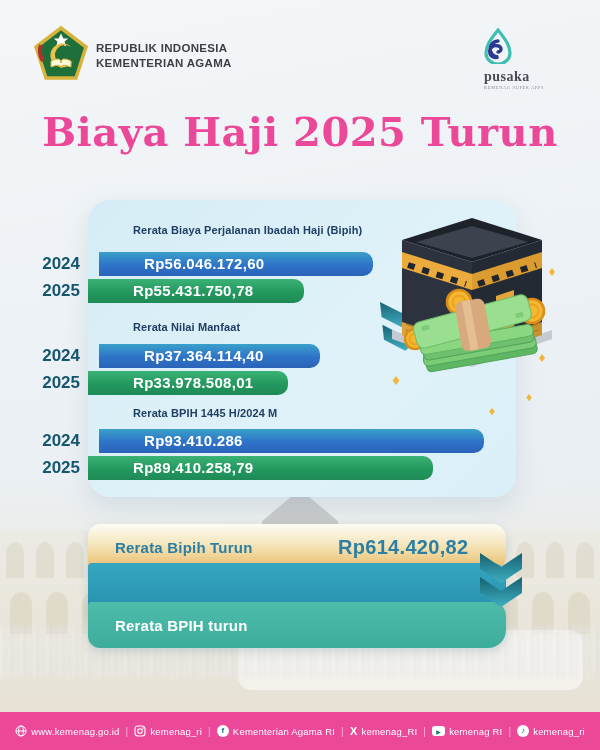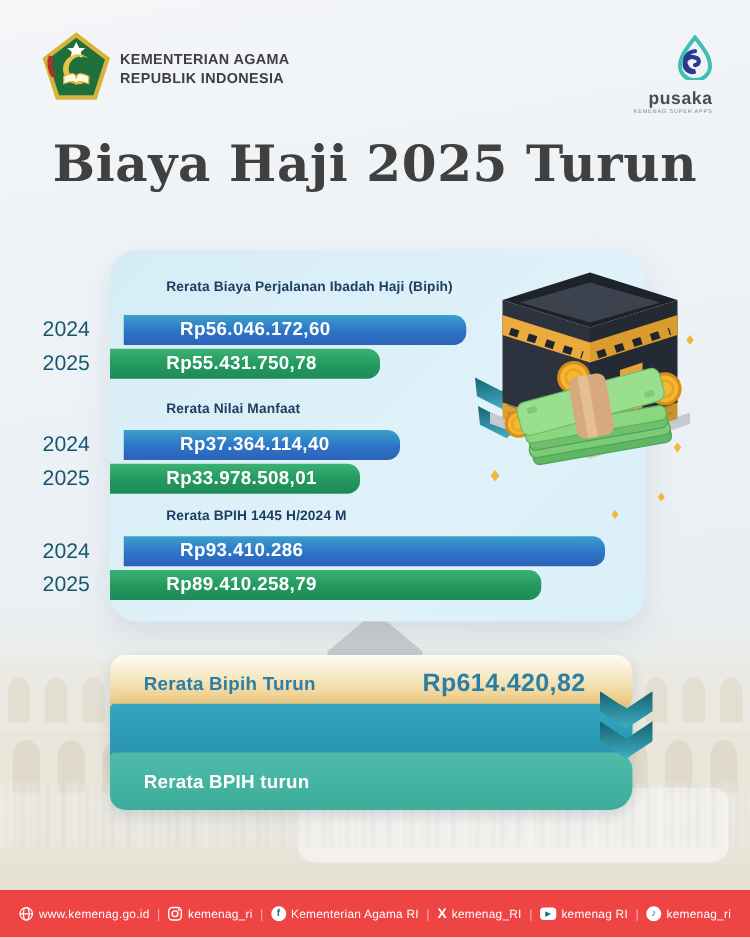--- a/index.html
+++ b/index.html
@@ -21,36 +21,36 @@
     border-radius:14px; background:rgba(255,255,255,.5); }
   .crowd { position:absolute; left:0; bottom:34px; width:600px; height:52px; opacity:.55;
     background:repeating-linear-gradient(90deg,
       rgba(255,255,255,.85) 0 4px, rgba(150,152,148,.45) 4px 6px,
       rgba(255,255,255,.7) 6px 11px, rgba(118,124,128,.4) 11px 13px);
     filter:blur(2px); }
   
   .gov-logo { position:absolute; left:33px; top:25px; z-index:2; }
   .ministry { position:absolute; left:96px; top:41px; z-index:2;
     font-size:11.5px; font-weight:bold; color:#3E3E44; letter-spacing:.3px; line-height:15px; }
-  .pusaka { position:absolute; right:30px; top:28px; width:86px; text-align:right; z-index:2; }
+  .pusaka { position:absolute; right:30px; top:28px; width:86px; text-align:left; z-index:2;font-family:Liberation Serif, serif; }
   .pusaka-word { font-size:14px; font-weight:bold; color:#4B4B57; letter-spacing:.5px; margin-top:1px; }
   .pusaka-tag { font-size:4.5px; color:#8A8A93; letter-spacing:.6px; }
   
   .title { position:absolute; left:0; top:108px; width:600px; text-align:center; z-index:2;
     font-family:"DejaVu Serif","Liberation Serif",serif;
-    font-size:40px; font-weight:bold; color:#404040; letter-spacing:.5px; }
+    font-size:40px; font-weight:bold; color:#ec4899; letter-spacing:.5px; }
   
   .panel { position:absolute; left:88px; top:200px; width:428px; height:297px; z-index:2;
     border-radius:22px;
     background:linear-gradient(135deg,#D5ECF6 0%,#E0F2F9 60%,#D9EFF8 100%);
     box-shadow:0 10px 24px rgba(140,170,190,.25); }
   .sec-label { position:absolute; left:133px; z-index:3;
     font-size:11px; font-weight:bold; color:#1F3E63; letter-spacing:.1px; }
-  .year { position:absolute; left:26px; width:54px; z-index:3; text-align:center;
-    font-size:17px; font-weight:normal; color:#15566F; line-height:24px; }
+  .year { position:absolute; left:26px; width:54px; z-index:3; text-align:right;
+    font-size:17px; font-weight:bold; color:#15566F; line-height:24px; }
   .bar { position:absolute; left:88px; height:24px; z-index:3;
     border-radius:0 10px 10px 0; color:#fff; font-weight:bold; font-size:15px;
     line-height:24px; padding-left:45px; letter-spacing:.3px; white-space:nowrap; }
   .bar.blue  { background:linear-gradient(180deg,#3AA0CA 0%,#2E73C8 55%,#2A63B8 100%);margin-left:11px; }
   .bar.green { background:linear-gradient(180deg,#3BB275 0%,#23985F 55%,#1E8A55 100%); }
   .illustration { position:absolute; left:374px; top:216px; z-index:4; }
   
   .sumrow { position:absolute; left:88px; width:418px; height:46px; z-index:3;
     display:flex; align-items:center;
     box-shadow:0 4px 10px rgba(110,145,160,.28); }
@@ -58,21 +58,21 @@
   .sumrow .val { position:absolute; left:250px; font-size:20px; font-weight:bold; letter-spacing:.3px; }
   .sum-1 { top:524px; border-radius:12px 14px 14px 4px;
     background:linear-gradient(180deg,#FDFCF5 0%,#F4E5BB 45%,#EBBC66 100%); color:#2C7FA3; }
   .sum-2 { top:563px; border-radius:4px 14px 14px 4px;
     background:linear-gradient(180deg,#35A6C0 0%,#2792AF 100%); color:#FFFFFF; }
   .sum-3 { top:602px; border-radius:4px 14px 18px 12px;
     background:linear-gradient(180deg,#4FBCAB 0%,#3CAC9B 100%); color:#FFFFFF;text-align:right; }
   .sum-chevron { position:absolute; left:478px; top:553px; z-index:4; }
   
   .footer { position:absolute; left:0; bottom:0; width:600px; height:38px; z-index:5;
-    background:#ef4444; display:flex; align-items:center; justify-content:center;
+    background:#ec4899; display:flex; align-items:center; justify-content:center;
     color:#FFFFFF; font-size:9.5px; letter-spacing:.2px; white-space:nowrap; }
   .f-item { display:flex; align-items:center; gap:4px; }
   .f-sep { margin:0 6px; color:rgba(255,255,255,.55); font-size:10px; }
   .circ-ic { display:inline-flex; align-items:center; justify-content:center;
     width:12px; height:12px; border-radius:50%; background:#fff; color:#19747E;
     font-size:8px; font-weight:bold; line-height:12px; }
   .yt-ic { display:inline-flex; align-items:center; justify-content:center;
     width:13px; height:10px; border-radius:3px; background:#fff; color:#19747E; font-size:6px; }
   .x-ic { font-weight:bold; font-size:11px; color:#fff; }
 </style>
@@ -123,22 +123,22 @@
 </div>
 
 <svg class="gov-logo" width="56" height="58" viewBox="0 0 56 58">
   <polygon points="28,3 53,22 43,53 13,53 3,22" fill="#1F6F3B" stroke="#D8B33C" stroke-width="3.5"></polygon>
   <polygon points="28,9 31,15 37,15 32.5,19 34,25 28,21.5 22,25 23.5,19 19,15 25,15" fill="#FFFFFF" transform="translate(0,-1) scale(0.8) translate(7,3)"></polygon>
   <path d="M38,22 a12,12 0 1 0 2,14 a10,10 0 1 1 -2,-14" fill="#E8C24A"></path>
   <path d="M18,36 q10,-5 10,2 q0,-7 10,-2 v6 q-10,-4 -10,1 q0,-5 -10,-1 z" fill="#FFF8E0" stroke="#D8B33C" stroke-width="1"></path>
   <path d="M8,20 q-3,8 2,16" fill="none" stroke="#B03030" stroke-width="4"></path>
 </svg>
 <div class="ministry">
+  <div>REPUBLIK INDONESIA</div>
   <div>KEMENTERIAN AGAMA</div>
-  <div>REPUBLIK INDONESIA</div>
 </div>
 <div class="pusaka">
   <svg width="28" height="36" viewBox="0 0 28 36">
     <path d="M14,2 C22,12 26,18 26,25 a12,11 0 0 1 -24,0 C2,18 6,12 14,2 Z" fill="none" stroke="#3FBFB2" stroke-width="3.2"></path>
     <path d="M14,13 a8,8 0 1 0 0.2,16 a6,6 0 1 1 -0.2,-11 a3,3 0 1 1 0,6" fill="none" stroke="#2B3990" stroke-width="3.4" stroke-linecap="round"></path>
   </svg>
   <div class="pusaka-word">pusaka</div>
   <div class="pusaka-tag">KEMENAG SUPER APPS</div>
 </div>
 

